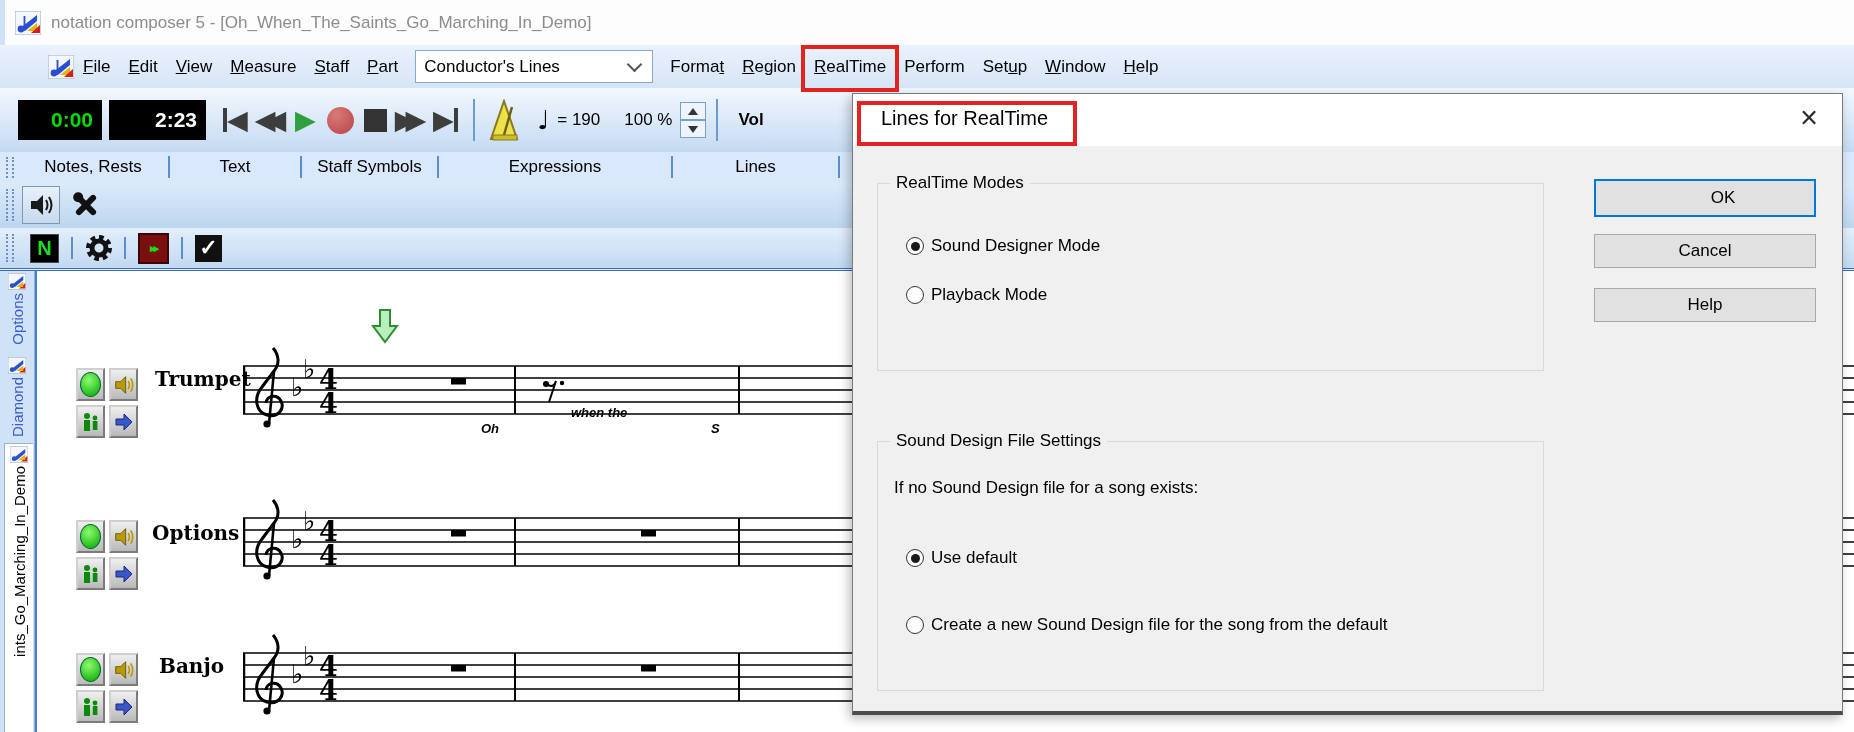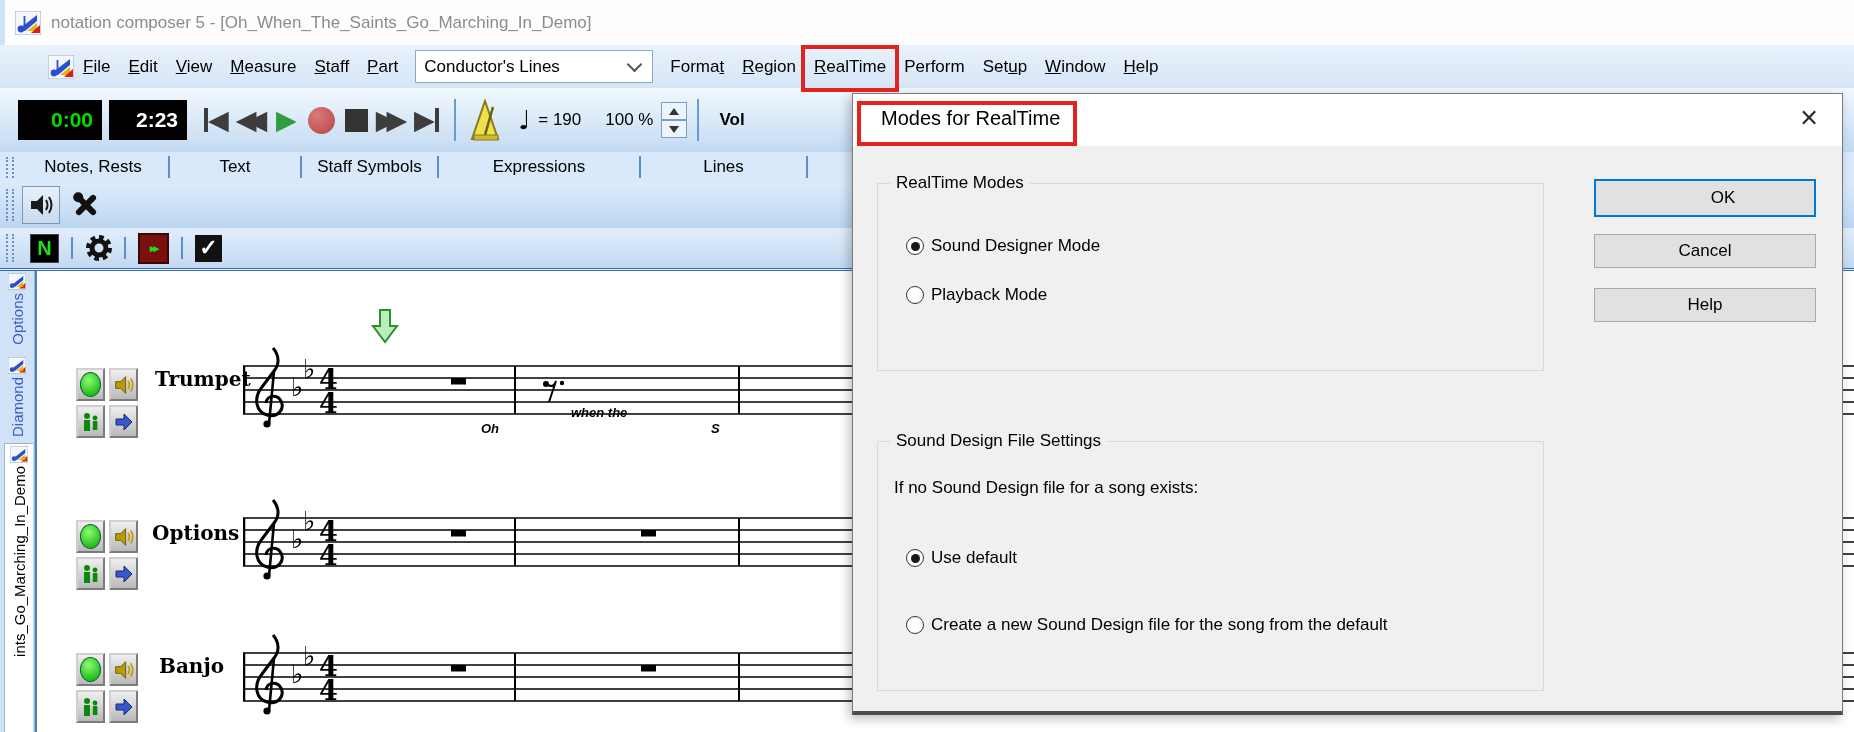--- a/index.html
+++ b/index.html
@@ -20,21 +20,21 @@
          display:flex;align-items:center;justify-content:space-between;font-size:17px;}
   #combo .cv{margin-left:8px;white-space:nowrap;}
   #combo .chev{width:9px;height:9px;border-right:2px solid #555;border-bottom:2px solid #555;
                transform:rotate(45deg);margin:-4px 12px 0 0;}
   
   #transport{position:absolute;left:0;top:88px;width:100%;height:64px;
              background:linear-gradient(#f2f8fe,#c4daf2);display:flex;align-items:center;}
   .timer{height:40px;background:#000;color:#fff;font-size:21px;font-weight:bold;
          display:flex;align-items:center;justify-content:flex-end;padding-right:9px;box-sizing:border-box;}
   #t-elapsed{width:84px;margin-left:18px;color:#00dd00;}
-  #t-total{width:78px;margin-left:7px;}
+  #t-total{width:97px;margin-left:7px;}
   .tbtn{width:35px;height:44px;display:flex;align-items:center;justify-content:center;
         font-size:27px;color:#3d3d3d;cursor:pointer;}
   .tbtn .bar{display:inline-block;width:4px;height:24px;background:#3d3d3d;}
   .tbtn.play{color:#2f9e3f;}
   .tbtn.rec .dot{width:27px;height:27px;border-radius:50%;background:radial-gradient(circle at 35% 30%,#d97a7a,#b84343);}
   .tbtn.stop .sq{width:23px;height:23px;background:#333;}
   .dbl{letter-spacing:-10px;margin-right:10px;}
   .vsep{width:2px;height:42px;background:#6b9bd2;margin:0 10px;}
   #tempo{display:flex;align-items:center;font-size:17px;}
   #tempo .note{font-family:"DejaVu Sans",sans-serif;font-size:26px;margin-right:8px;}
@@ -198,21 +198,21 @@
   </div>
 
   <div id="tabrow">
     <div class="handle"></div>
     <div class="ptab" style="width:150px">Notes, Rests</div>
     <div class="tsep"></div>
     <div class="ptab" style="width:130px">Text</div>
     <div class="tsep"></div>
     <div class="ptab" style="width:135px">Staff Symbols</div>
     <div class="tsep"></div>
-    <div class="ptab" style="width:200px">Expressions</div>
+    <div class="ptab" style="width:232px">Expressions</div>
     <div class="tsep"></div>
     <div class="ptab" style="width:165px">Lines</div>
     <div class="tsep"></div>
   </div>
 
   <div id="row2">
     <div class="handle"></div>
     <div class="icbox" style="margin-left:4px">
       <svg width="26" height="24" viewBox="0 0 26 24">
         <polygon points="3,8 9,8 15,2 15,22 9,16 3,16" fill="#1a1a1a"></polygon>
@@ -453,21 +453,21 @@
         <text x="76" y="43" font-size="27" font-weight="bold" font-family="DejaVu Serif">4</text>
         <text x="76" y="67" font-size="27" font-weight="bold" font-family="DejaVu Serif">4</text>
         <rect x="208" y="32" width="15" height="6.5" fill="#000"></rect>
         <rect x="398" y="32" width="15" height="6.5" fill="#000"></rect>
       </svg>
     </div>
   </div>
 
   <div id="dialog">
     <div id="dlg-title">
-      <span class="txt">Modes for RealTime</span>
+      <span class="txt">Lines for RealTime</span>
       <span class="red-frame" style="left:4px;top:7px;width:212px;height:37px;"></span>
       <span id="dlg-close">×</span>
     </div>
 
     <div class="grp" id="grp2">
       <span class="legend">Sound Design File Settings</span>
       <div id="dlg-intro">If no Sound Design file for a song exists:</div>
       <div class="radio-row" style="left:28px;top:106px">
         <span class="rdo on"></span>
         <span>Use default</span>

